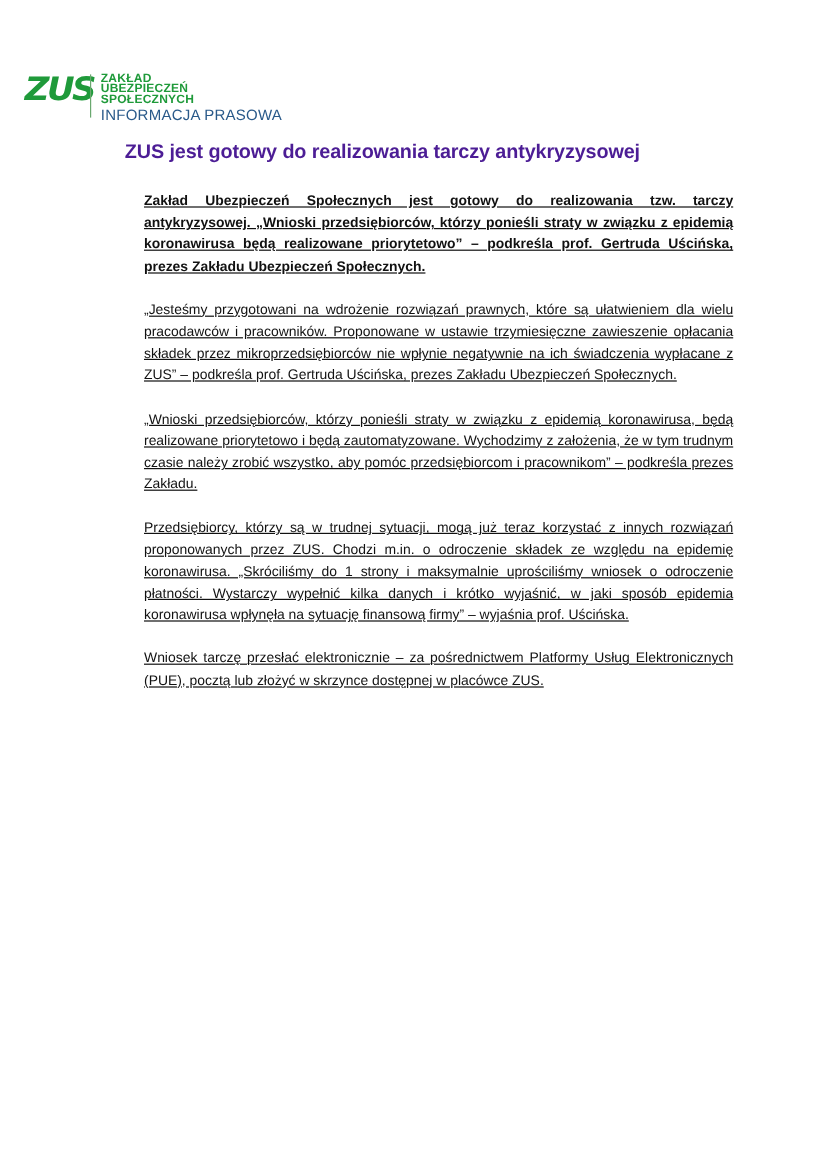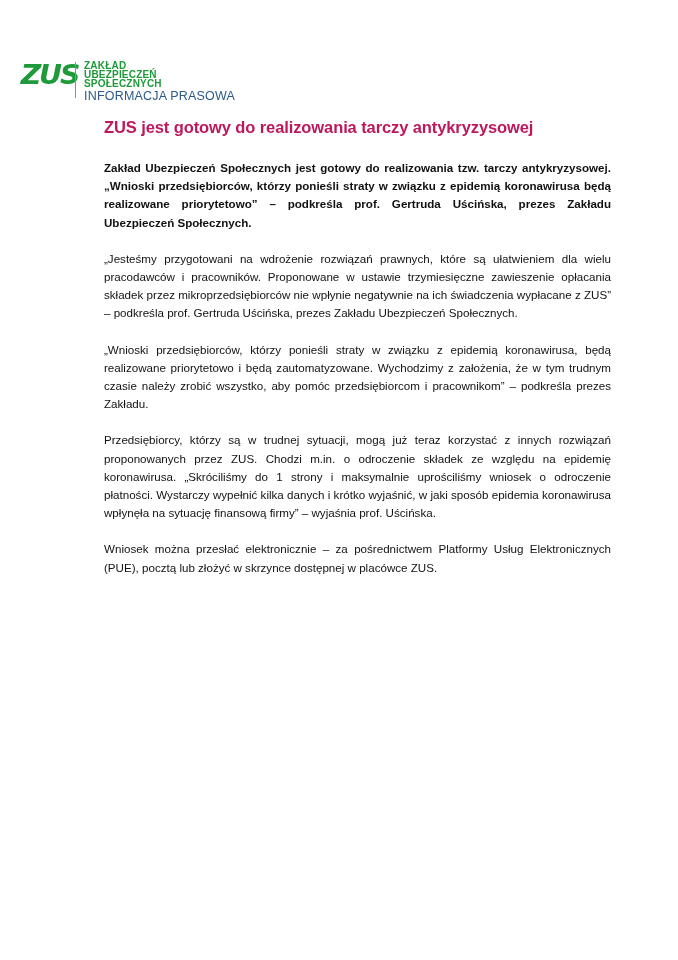--- a/index.html
+++ b/index.html
@@ -3,22 +3,22 @@
 <meta charset="utf-8">
 <style>
   html, body { margin: 0; padding: 0; background: #ffffff; }
   body { width: 678px; height: 960px; position: relative; overflow: hidden; font-family: "Liberation Sans", sans-serif; color: #111; }
   .header { position: absolute; left: 22px; top: 58px; width: 300px; height: 50px; }
   .logo-mark { position: absolute; left: 0; top: 2px; font-family: "DejaVu Sans", sans-serif; font-weight: bold; font-style: italic; font-size: 27px; color: #1f9a3a; letter-spacing: -2px; line-height: 30px; transform: scaleX(1.05); }
   .logo-sep { position: absolute; left: 53px; top: 4px; width: 1px; height: 36px; background: #6aa86f; }
   .logo-text { position: absolute; left: 62px; top: 3px; font-size: 10px; line-height: 9px; color: #1f9a3a; letter-spacing: 0.2px; font-weight: bold; }
   .info-title { position: absolute; left: 62px; top: 31px; font-size: 12.5px; color: #2a5a8a; letter-spacing: 0.2px; }
   .doc { position: absolute; left: 104px; top: 118px; width: 507px; }
-  .doc h1 { font-size: 16.5px; font-weight: bold; margin: 0 0 22px 0; color: #be185d; letter-spacing: -0.1px; }
-  .doc p { font-size: 11.6px; line-height: 18.2px; margin: 0 0 18px 0; text-align: justify; }
+  .doc h1 { font-size: 16.5px; font-weight: bold; margin: 0 0 22px 0; color: #4c1d95; letter-spacing: -0.1px; }
+  .doc p { font-size: 11.6px; line-height: 18.2px; margin: 0 0 18px 16px; text-align: justify; text-decoration: underline; }
   .doc p.lead { font-weight: bold; }
 </style>
 </head>
 <body>
 
 <div class="header">
   <div class="logo-mark">ZUS</div>
   <div class="logo-sep"></div>
   <div class="logo-text">
     <div>ZAKŁAD</div>
@@ -27,14 +27,14 @@
   </div>
   <div class="info-title">INFORMACJA PRASOWA</div>
 </div>
 
 <div class="doc">
   <h1>ZUS jest gotowy do realizowania tarczy antykryzysowej</h1>
   <p class="lead">Zakład Ubezpieczeń Społecznych jest gotowy do realizowania tzw. tarczy antykryzysowej. „Wnioski przedsiębiorców, którzy ponieśli straty w związku z epidemią koronawirusa będą realizowane priorytetowo” – podkreśla prof. Gertruda Uścińska, prezes Zakładu Ubezpieczeń Społecznych.</p>
   <p>„Jesteśmy przygotowani na wdrożenie rozwiązań prawnych, które są ułatwieniem dla wielu pracodawców i pracowników. Proponowane w ustawie trzymiesięczne zawieszenie opłacania składek przez mikroprzedsiębiorców nie wpłynie negatywnie na ich świadczenia wypłacane z ZUS” – podkreśla prof. Gertruda Uścińska, prezes Zakładu Ubezpieczeń Społecznych.</p>
   <p>„Wnioski przedsiębiorców, którzy ponieśli straty w związku z epidemią koronawirusa, będą realizowane priorytetowo i będą zautomatyzowane. Wychodzimy z założenia, że w tym trudnym czasie należy zrobić wszystko, aby pomóc przedsiębiorcom i pracownikom” – podkreśla prezes Zakładu.</p>
   <p>Przedsiębiorcy, którzy są w trudnej sytuacji, mogą już teraz korzystać z innych rozwiązań proponowanych przez ZUS. Chodzi m.in. o odroczenie składek ze względu na epidemię koronawirusa. „Skróciliśmy do 1 strony i maksymalnie uprościliśmy wniosek o odroczenie płatności. Wystarczy wypełnić kilka danych i krótko wyjaśnić, w jaki sposób epidemia koronawirusa wpłynęła na sytuację finansową firmy” – wyjaśnia prof. Uścińska.</p>
-  <p>Wniosek można przesłać elektronicznie – za pośrednictwem Platformy Usług Elektronicznych (PUE), pocztą lub złożyć w skrzynce dostępnej w placówce ZUS.</p>
+  <p>Wniosek tarczę przesłać elektronicznie – za pośrednictwem Platformy Usług Elektronicznych (PUE), pocztą lub złożyć w skrzynce dostępnej w placówce ZUS.</p>
 </div>
 
 </body></html>

